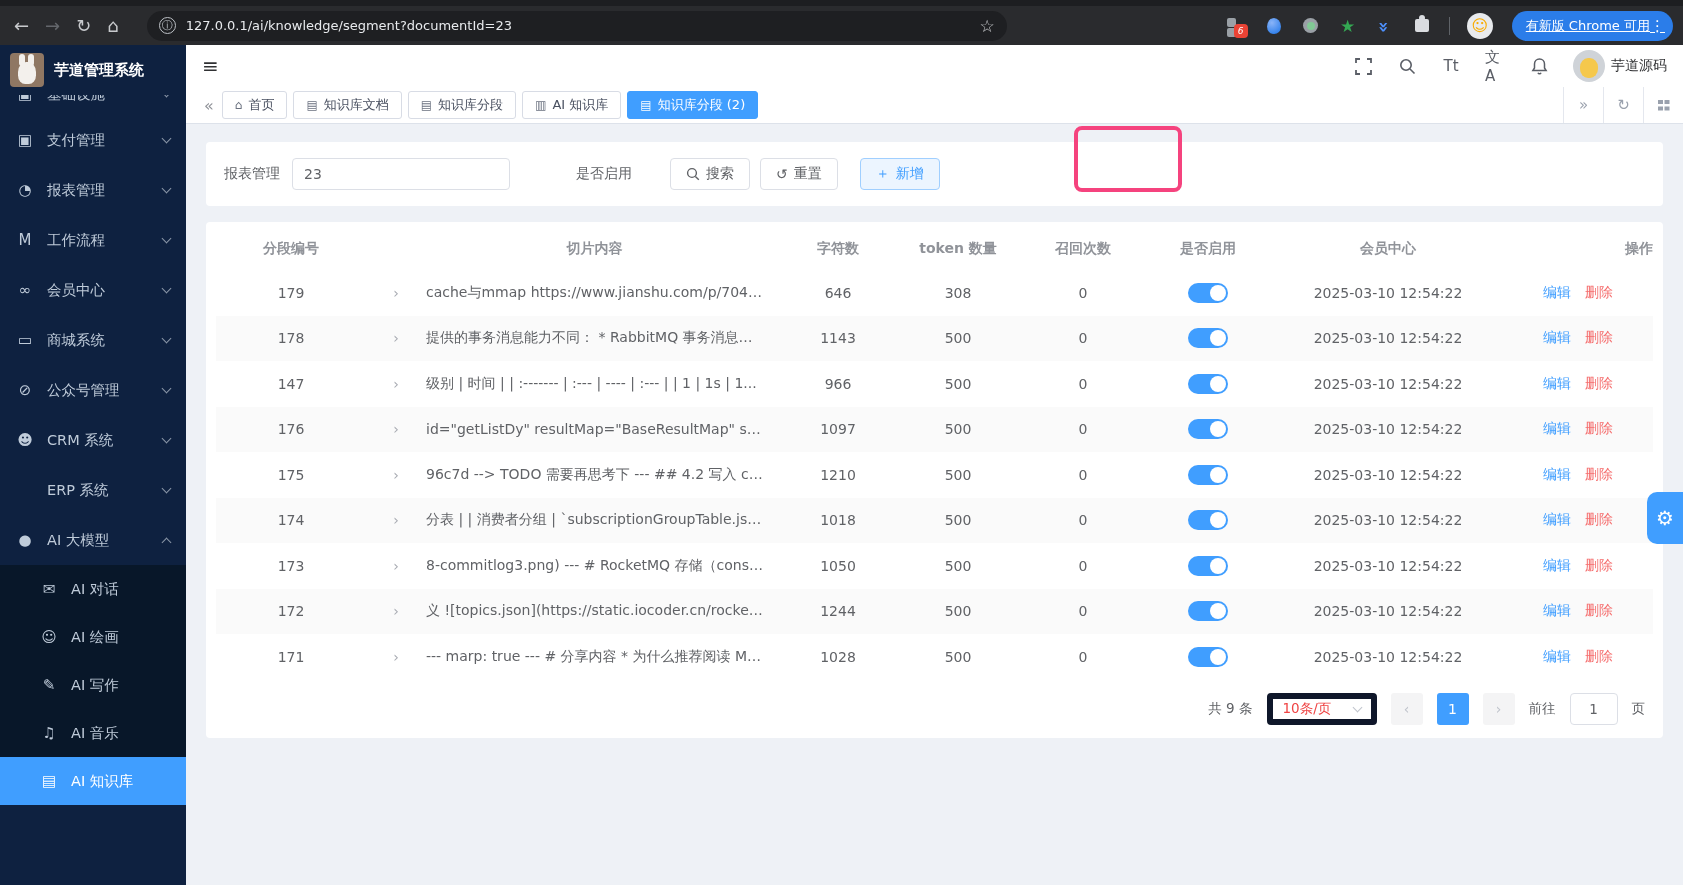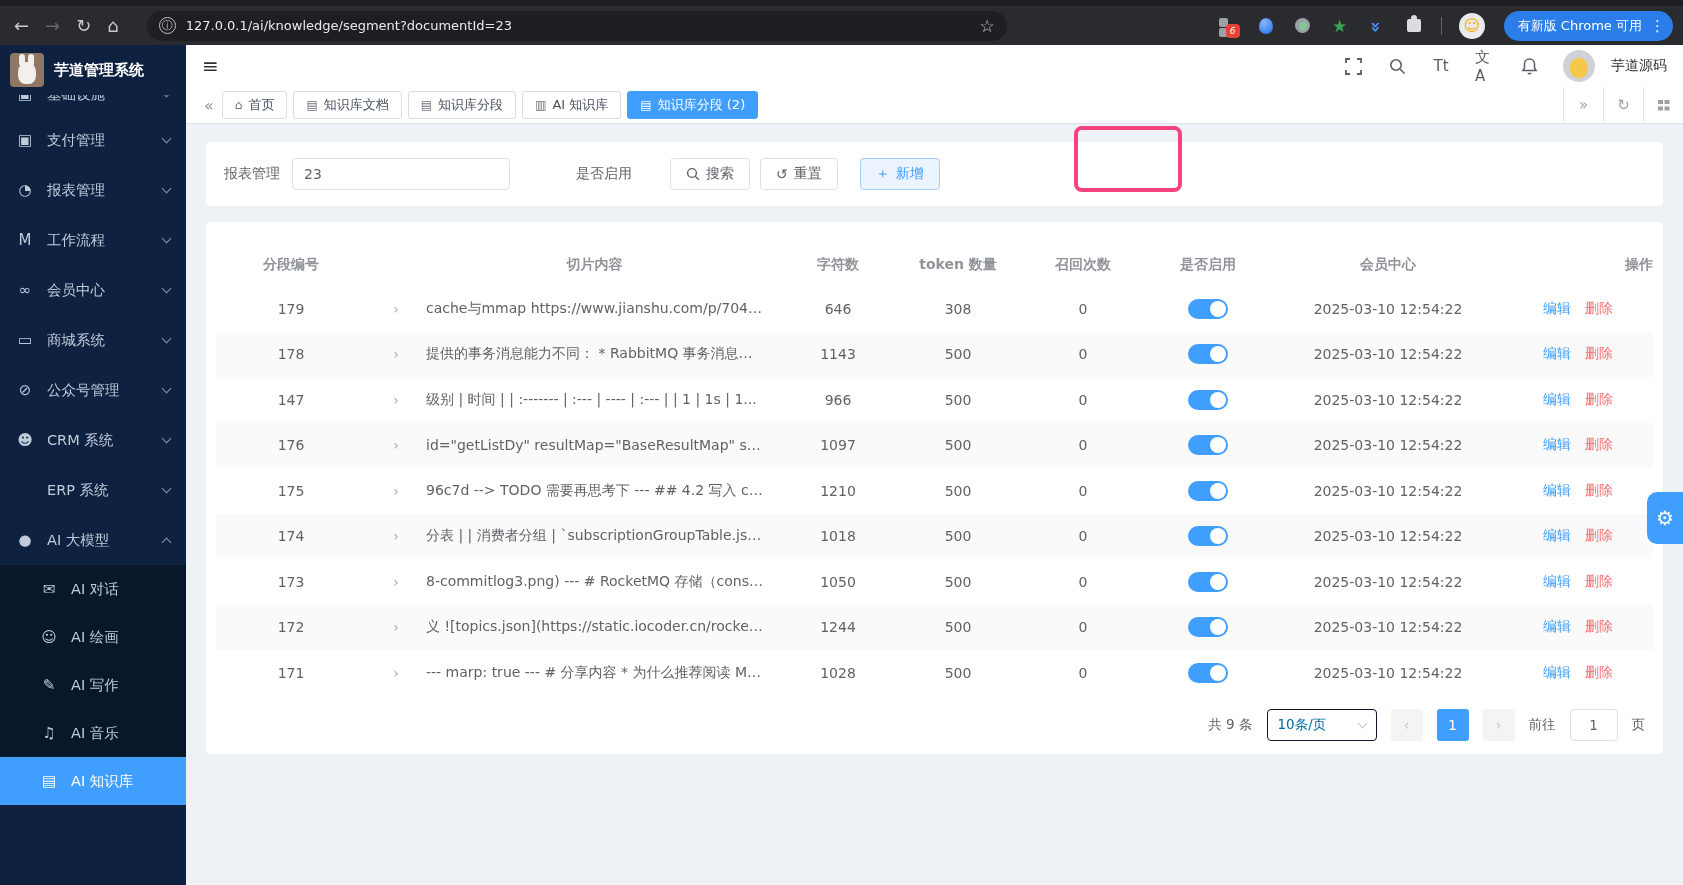--- a/index.html
+++ b/index.html
@@ -30,21 +30,21 @@
   .ext-ring i { width:8px; height:8px; border-radius:50%; background:#81c995; }
   .ext-star { color:#34a853; font-size:17px; }
   .ext-chevrons { color:#4d90fe; font-size:18px; font-weight:bold; transform:rotate(90deg); letter-spacing:-2px; }
   .puzzle { width:14px; height:13px; background:#dadce0; border-radius:2px; position:relative; }
   .puzzle::after { content:""; position:absolute; top:-4px; left:4px; width:6px; height:6px;
     background:#dadce0; border-radius:50%; }
   .vdiv { width:1px; height:18px; background:#5f6368; }
   .profile-face { width:26px; height:26px; border-radius:50%; background:#e8eaed;
     display:flex; align-items:center; justify-content:center; color:#f9ab00; font-size:16px; }
   .update-pill { height:30px; background:#2b7de9; border-radius:15px; color:#fff; font-size:13px;
-    display:flex; align-items:center; gap:8px; padding:0 8px 0 14px; margin-left:2px; }
+    display:flex; align-items:center; gap:0; padding:0 8px 0 14px; margin-left:2px;text-decoration:underline; }
   .update-pill .dots { font-size:15px; }
 
   
   .app { display:flex; height:840px; }
 
   
   .sidebar { width:186px; background:#0e2140; height:100%; color:#bfcbd9; flex-shrink:0; overflow:hidden; }
   .logo-row { height:50px; display:flex; align-items:center; gap:10px; padding:0 10px; }
   .logo-img { width:34px; height:34px; border-radius:4px; background:#8f7763; position:relative; overflow:hidden; }
   .logo-img::after { content:""; position:absolute; left:8px; top:9px; width:18px; height:22px;
@@ -66,21 +66,21 @@
   .submenu .menu-item.active { background:#409eff; color:#fff; }
 
   
   .main { flex:1; display:flex; flex-direction:column; min-width:0; background:#eef1f6; }
   .topbar { height:42px; background:#fff; display:flex; align-items:center; padding:0 16px; flex-shrink:0; }
   .hamburger { font-size:20px; color:#303133; cursor:pointer; }
   .topbar-right { margin-left:auto; display:flex; align-items:center; gap:24px; color:#5a5e66; }
   .tb-ic { width:20px; height:20px; display:flex; align-items:center; justify-content:center;
     font-size:15px; cursor:pointer; }
   .tb-ic svg { display:block; }
-  .user-wrap { display:flex; align-items:center; gap:16px; cursor:pointer; }
+  .user-wrap { display:flex; align-items:center; gap:6px; cursor:pointer; }
   .user-avatar { width:32px; height:32px; border-radius:50%; background:#cfd3d8; position:relative; overflow:hidden; }
   .user-avatar::after { content:""; position:absolute; left:7px; top:8px; width:18px; height:20px;
     background:#f5c84c; border-radius:45%; }
   .user-name { font-size:14px; color:#303133; }
 
   .tabbar { height:37px; background:#fff; border-bottom:1px solid #dde2ea; display:flex;
     align-items:center; padding:0 0 0 10px; flex-shrink:0; }
   .tab-coll { color:#909399; font-size:16px; padding:0 8px; cursor:pointer; }
   .tabs { display:flex; gap:6px; align-items:center; }
   .tab { height:28px; border:1px solid #d8dce5; border-radius:3px; background:#fff; color:#495060;
@@ -107,21 +107,21 @@
   .sel-chev { width:7px; height:7px; border-right:1.2px solid #c0c4cc; border-bottom:1.2px solid #c0c4cc;
     transform:rotate(45deg); margin-top:-3px; }
   .gap1 { width:66px; } .gap2 { width:26px; }
   .btn { height:32px; border:1px solid #dcdfe6; border-radius:4px; background:#fff; color:#606266;
     font-size:14px; display:flex; align-items:center; gap:6px; padding:0 15px; cursor:pointer;
     margin-right:10px; white-space:nowrap; }
   .btn .b-ic { font-size:14px; display:flex; align-items:center; }
   .btn-add { background:#ecf5ff; border-color:#a0cfff; color:#409eff; margin-left:12px; }
   .annotation-box { position:absolute; border:4px solid #f5437e; border-radius:8px; pointer-events:none; z-index:30; }
 
-  .table-card { background:#fff; border-radius:4px; margin-top:16px; padding:22px 10px 0 10px; }
+  .table-card { background:#fff; border-radius:4px; margin-top:16px; padding:6px 10px 0 10px; }
   .t-head, .t-row { display:flex; align-items:center; }
   .t-head { height:42px; color:#909399; font-size:14px; font-weight:bold; }
   .t-row { height:45.5px; color:#606266; font-size:14px; }
   .t-row.stripe { background:#fafafa; }
   .col-id { width:150px; text-align:center; }
   .col-exp { width:60px; text-align:center; color:#a8abb2; font-size:14px; }
   .col-content { flex:1; text-align:left; overflow:hidden; white-space:nowrap; text-overflow:ellipsis; padding-right:20px; }
   .t-head .col-content { text-align:center; }
   .col-chars { width:110px; text-align:center; }
   .col-tokens { width:130px; text-align:center; }
@@ -132,22 +132,22 @@
   .col-ops { width:150px; text-align:right; display:flex; justify-content:center; gap:14px; }
   .t-head .col-ops { display:block; }
   .toggle { width:40px; height:20px; border-radius:10px; background:#409eff; position:relative; cursor:pointer; }
   .toggle::after { content:""; position:absolute; right:2px; top:2px; width:16px; height:16px;
     border-radius:50%; background:#fff; }
   .lnk-edit { color:#409eff; cursor:pointer; }
   .lnk-del { color:#f56c6c; cursor:pointer; }
 
   .pager { height:58px; display:flex; align-items:center; justify-content:flex-end; gap:14px;
     padding-right:8px; color:#606266; font-size:13.5px; }
-  .pg-size { width:110px; height:32px; border:1px solid #0f172a; border-radius:4px; padding:0 10px;
-    display:flex; align-items:center; justify-content:space-between; color:#0369a1; cursor:pointer; }
+  .pg-size { width:110px; height:32px; border:6px solid #0f172a; border-radius:4px; padding:0 10px;
+    display:flex; align-items:center; justify-content:space-between; color:#ef4444; cursor:pointer; }
   .pg-btn { width:32px; height:32px; border-radius:3px; background:#f4f4f5; color:#c0c4cc;
     display:flex; align-items:center; justify-content:center; font-size:14px; cursor:pointer; }
   .pg-cur { width:32px; height:32px; border-radius:3px; background:#409eff; color:#fff;
     display:flex; align-items:center; justify-content:center; font-size:14px; cursor:pointer; }
   .pg-goto-input { width:48px; height:32px; border:1px solid #dcdfe6; border-radius:4px;
     display:flex; align-items:center; justify-content:center; color:#606266; }
 
   .fab-gear { position:absolute; right:-10px; top:368px; width:46px; height:52px; background:#409eff;
     border-radius:10px; color:#fff; font-size:20px; display:flex; align-items:center;
     justify-content:center; padding-right:10px; cursor:pointer; z-index:20; }

